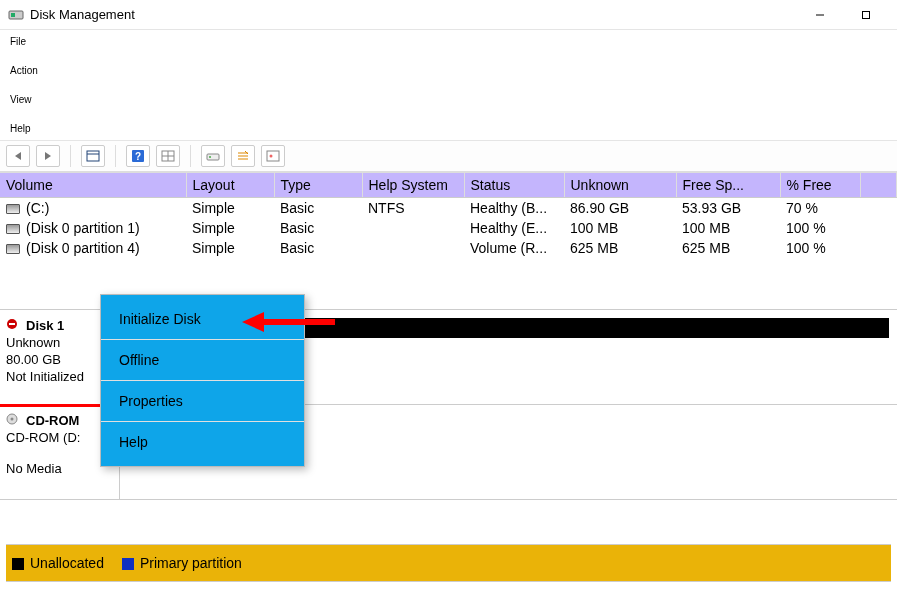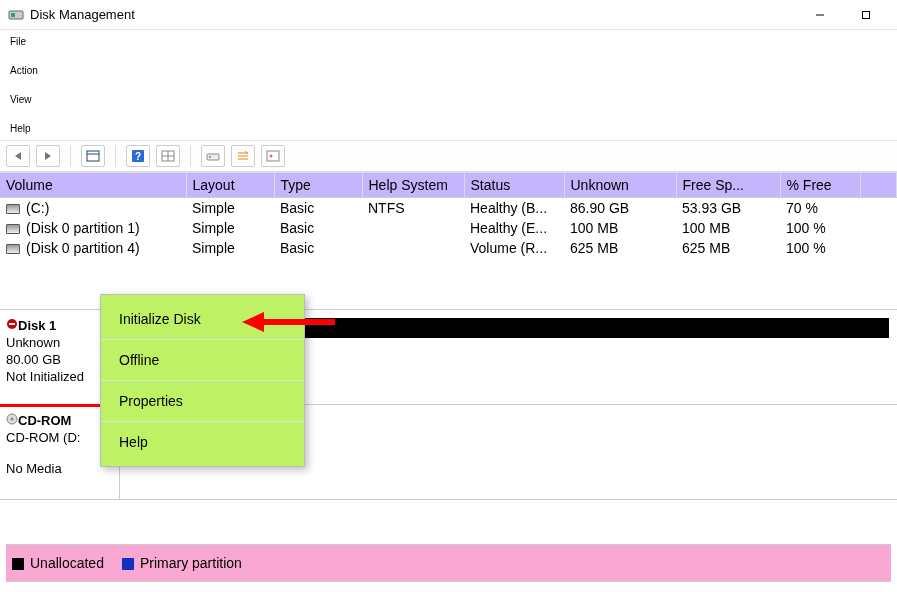--- a/index.html
+++ b/index.html
@@ -27,36 +27,36 @@
 .vol-table th { text-align: left; font-weight: 400; font-size: 14px; padding: 4px 6px; border-right: 1px solid #ddd; border-bottom: 1px solid #ccc; background: #c4b5fd; cursor: pointer; white-space: nowrap; overflow: hidden; }
 .vol-table td { padding: 2px 6px; font-size: 14px; white-space: nowrap; overflow: hidden; text-overflow: ellipsis; }
 .vol-table tr td:first-child .drive-icon { display: inline-block; width: 14px; height: 10px; border: 1px solid #555; background: linear-gradient(#999,#eee); border-radius: 1px; margin-right: 6px; vertical-align: middle; }
 
 .table-spacer { height: 52px; border-bottom: 1px solid #ccc; }
 
 
 .disk-panel-list { max-height: 260px; overflow-y: auto; }
 .disk-panel { display: flex; border-bottom: 1px solid #ccc; min-height: 95px; }
 .disk-info-col { width: 120px; border-right: 1px solid #ccc; padding: 8px 6px; font-size: 13px; line-height: 1.3; position: relative; }
-.disk-info-col .dtitle { font-weight: 700; display: flex; align-items: center; gap: 0; }
+.disk-info-col .dtitle { font-weight: 700; display: flex; align-items: center; gap: 8px; }
 .disk-region-col { flex: 1; padding: 8px; position: relative; }
 .disk-region-bar { height: 20px; background: #000; }
 
 .highlight { outline: 3px solid #ff0000; }
 
 
-.context-menu { position: absolute; left: 100px; top: 294px; width: 205px; background: #bef264; border: 1px solid #bbb; box-shadow: 3px 3px 8px rgba(0,0,0,0.25); z-index: 10; padding: 6px 0; }
+.context-menu { position: absolute; left: 100px; top: 294px; width: 205px; background: #0ea5e9; border: 1px solid #bbb; box-shadow: 3px 3px 8px rgba(0,0,0,0.25); z-index: 10; padding: 6px 0; }
 .context-menu .item { padding: 10px 18px; font-size: 14px; cursor: pointer; }
 .context-menu .sep { height: 1px; background: #e0e0e0; margin: 2px 0; }
 
 
 .arrow-anno { position: absolute; left: 240px; top: 310px; z-index: 11; pointer-events: none; }
 
 
-.legend { position: absolute; bottom: 10px; left: 6px; right: 6px; border-top: 1px solid #ccc; border-bottom: 1px solid #ccc; padding: 10px 6px; font-size: 14px; display: flex; gap: 18px; align-items: center; background: #f9a8d4; }
+.legend { position: absolute; bottom: 10px; left: 6px; right: 6px; border-top: 1px solid #ccc; border-bottom: 1px solid #ccc; padding: 10px 6px; font-size: 14px; display: flex; gap: 18px; align-items: center; background: #eab308; }
 .legend .swatch { width: 12px; height: 12px; display: inline-block; margin-right: 6px; vertical-align: middle; }
 .sw-unalloc { background: #000; }
 .sw-primary { background: #1030c0; }
 </style>
 </head>
 <body>
 
 <div class="titlebar">
   <span class="app-icon">
     <svg width="16" height="16" viewBox="0 0 16 16">

